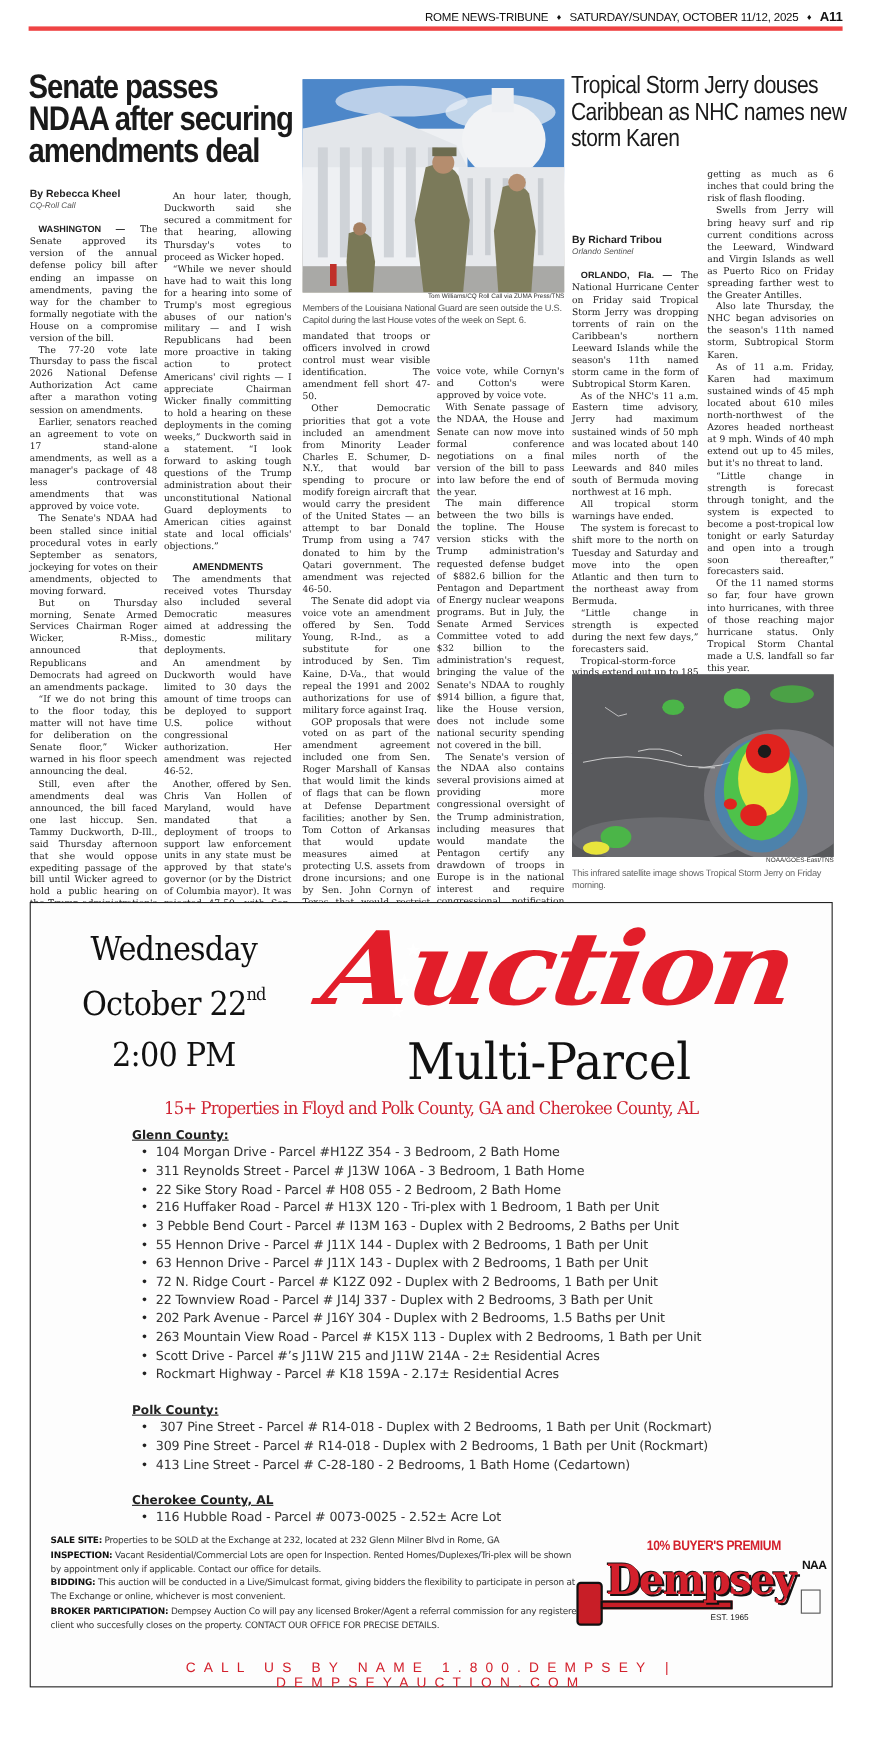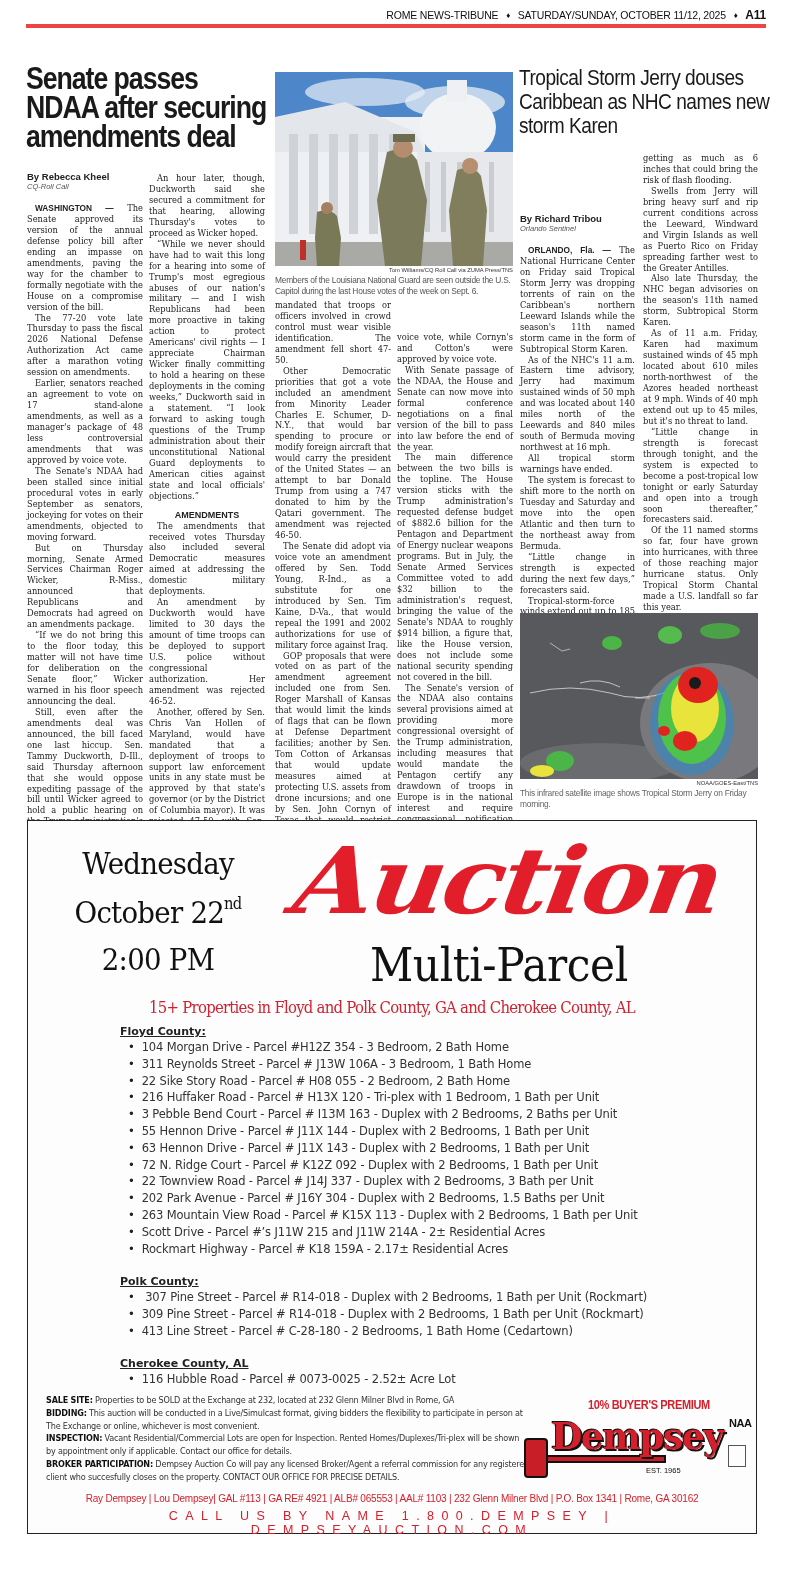--- a/index.html
+++ b/index.html
@@ -211,21 +211,21 @@
   <div class="ad-date" style="top:121px;">2:00 PM</div>
 
   <div class="auction-word">Auction</div>
   <span class="star" style="left:340px; top:32px;">★</span>
   <span class="star" style="left:332px; top:60px;">★</span>
   <span class="star" style="left:325px; top:88px;">★</span>
 
   <div class="multi-parcel">Multi-Parcel</div>
   <div class="ad-tagline">15+ Properties in Floyd and Polk County, GA and Cherokee County, AL</div>
 
-  <div class="county" style="top:204px;">Floyd County:</div>
+  <div class="county" style="top:204px;">Glenn County:</div>
   <ul class="plist" style="top:218px;">
     <li>104 Morgan Drive - Parcel #H12Z 354 - 3 Bedroom, 2 Bath Home</li>
     <li>311 Reynolds Street - Parcel # J13W 106A - 3 Bedroom, 1 Bath Home</li>
     <li>22 Sike Story Road - Parcel # H08 055 - 2 Bedroom, 2 Bath Home</li>
     <li>216 Huffaker Road - Parcel # H13X 120 - Tri-plex with 1 Bedroom, 1 Bath per Unit</li>
     <li>3 Pebble Bend Court - Parcel # I13M 163 - Duplex with 2 Bedrooms, 2 Baths per Unit</li>
     <li>55 Hennon Drive - Parcel # J11X 144 - Duplex with 2 Bedrooms, 1 Bath per Unit</li>
     <li>63 Hennon Drive - Parcel # J11X 143 - Duplex with 2 Bedrooms, 1 Bath per Unit</li>
     <li>72 N. Ridge Court - Parcel # K12Z 092 - Duplex with 2 Bedrooms, 1 Bath per Unit</li>
     <li>22 Townview Road - Parcel # J14J 337 - Duplex with 2 Bedrooms, 3 Bath per Unit</li>
@@ -242,28 +242,27 @@
     <li>413 Line Street - Parcel # C-28-180 - 2 Bedrooms, 1 Bath Home (Cedartown)</li>
   </ul>
 
   <div class="county" style="top:536px;">Cherokee County, AL</div>
   <ul class="plist" style="top:550px;">
     <li>116 Hubble Road - Parcel # 0073-0025 - 2.52± Acre Lot</li>
   </ul>
 
   <div class="terms">
     <div><b>SALE SITE:</b><span> Properties to be SOLD at the Exchange at 232, located at 232 Glenn Milner Blvd in Rome, GA</span></div>
+    <div><b>INSPECTION:</b><span> Vacant Residential/Commercial Lots are open for Inspection. Rented Homes/Duplexes/Tri-plex will be shown by appointment only if applicable. Contact our office for details.</span></div>
     <div><b>BIDDING:</b><span> This auction will be conducted in a Live/Simulcast format, giving bidders the flexibility to participate in person at The Exchange or online, whichever is most convenient.</span></div>
-    <div><b>INSPECTION:</b><span> Vacant Residential/Commercial Lots are open for Inspection. Rented Homes/Duplexes/Tri-plex will be shown by appointment only if applicable. Contact our office for details.</span></div>
     <div><b>BROKER PARTICIPATION:</b><span> Dempsey Auction Co will pay any licensed Broker/Agent a referral commission for any registered client who succesfully closes on the property. CONTACT OUR OFFICE FOR PRECISE DETAILS.</span></div>
   </div>
 
   <div class="premium">10% BUYER'S PREMIUM</div>
   <div class="gavel-head"></div>
   <div class="gavel-handle"></div>
   <div class="dempsey-logo">Dempsey</div>
   <div class="est">EST. 1965</div>
   <div class="naa">NAA</div>
   <div class="ga-badge"></div>
 
-  <div class="contact">Ray Dempsey | Lou Dempsey| GAL #113 | GA RE# 4921 | ALB# 065553 | AAL# 1103 | 232 Glenn Milner Blvd | P.O. Box 1341 | Rome, GA 30162</div>
   <div class="callus">CALL US BY NAME 1.800.DEMPSEY | DEMPSEYAUCTION.COM</div>
 </div>
 
 </body></html>

